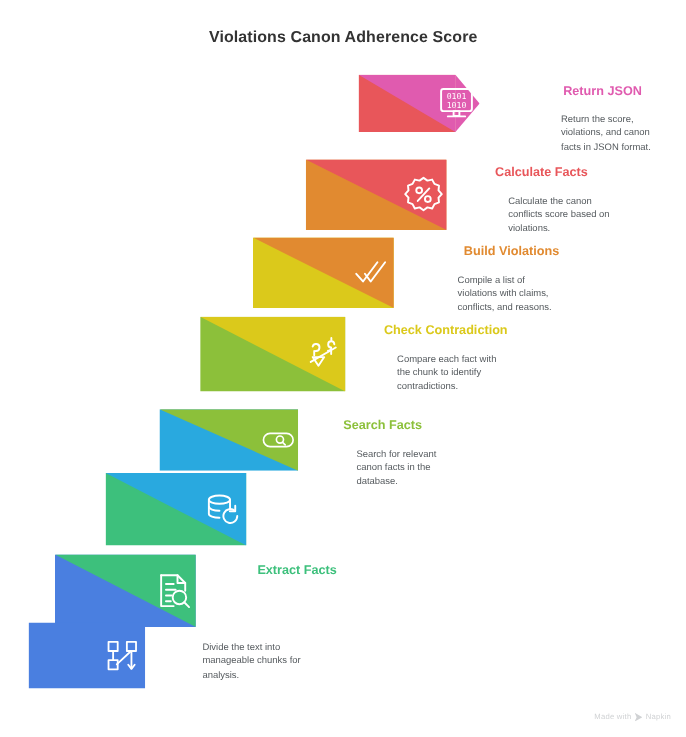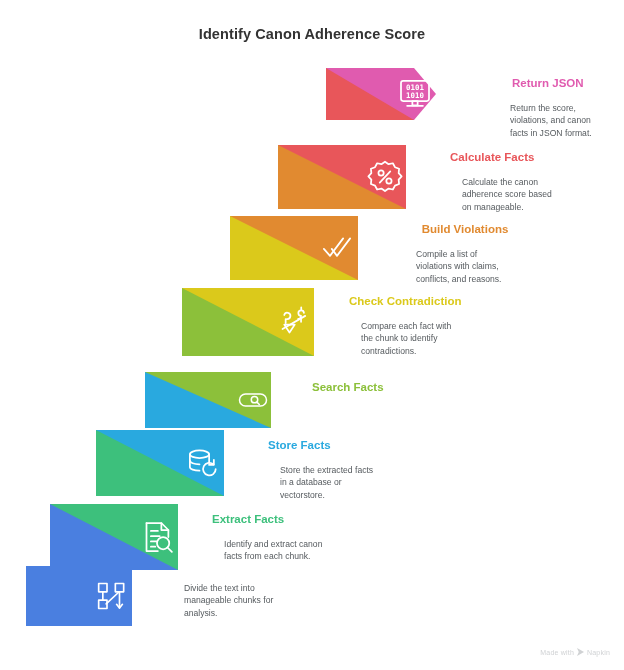--- a/index.html
+++ b/index.html
@@ -46,24 +46,24 @@
   }
   #watermark .wm-logo{
     width:7px;height:8px;
     background:#d0d2d4;
     clip-path:polygon(0 0,100% 50%,0 100%,25% 50%);
   }
 </style>
 </head>
 <body style="background: rgb(255, 255, 255);">
 
-<div id="page-title">Identify Canon Adherence Score</div>
+<div id="page-title">Violations Canon Adherence Score</div>
 
 <div id="stairs">
-    <div class="step" style="left: 326px; top: 68px; width: 110px; height: 52px; font-weight: bold;">
+    <div class="step" style="left: 326px; top: 68px; width: 110px; height: 52px;">
       <svg class="step-shape" viewBox="0 0 110 70" width="110" height="70" preserveAspectRatio="none">
         <polygon points="0,0 88,0 88,70 0,70" fill="#E8565A"></polygon>
         <polygon points="88,0 110,35 88,70" fill="#E05BAF"></polygon>
         <polygon points="0,0 88,0 88,70" fill="#E05BAF"></polygon>
       </svg>
       <div class="step-icon" style="padding-right: 40px;">
         <svg width="42" height="42" viewBox="0 0 48 48" fill="none" stroke="#ffffff" stroke-width="2" stroke-linecap="round" stroke-linejoin="round">
     <rect x="8" y="9" width="32" height="23" rx="2.5"></rect>
     <rect x="21" y="32" width="6" height="5"></rect>
     <line x1="15" y1="37.5" x2="33" y2="37.5"></line>
@@ -85,21 +85,21 @@
         <svg width="42" height="42" viewBox="0 0 48 48" fill="none" stroke="#ffffff" stroke-width="2" stroke-linecap="round" stroke-linejoin="round">
     <path d="M24 6.5 l4.1 2.9 4.9 -1.1 2.4 4.5 4.7 1.8 -0.5 5 3.4 3.7 -3.4 3.7 0.5 5 -4.7 1.8 -2.4 4.5 -4.9 -1.1 -4.1 2.9 -4.1 -2.9 -4.9 1.1 -2.4 -4.5 -4.7 -1.8 0.5 -5 -3.4 -3.7 3.4 -3.7 -0.5 -5 4.7 -1.8 2.4 -4.5 4.9 1.1 z"></path>
     <circle cx="19.5" cy="19.5" r="3"></circle>
     <circle cx="28.5" cy="28.5" r="3"></circle>
     <line x1="30" y1="17.5" x2="18" y2="30.5"></line>
         </svg>
       </div>
     </div>
     <div class="step-text" style="left: 450px; top: 150px; width: 120px;">
       <div class="step-heading" style="color: rgb(232, 86, 90);">Calculate Facts</div>
-      <div class="step-desc">Calculate the canon adherence score based on manageable.</div>
+      <div class="step-desc">Calculate the canon conflicts score based on violations.</div>
     </div>
     <div class="step" style="left: 230px; top: 216px; width: 128px; height: 64px;">
       <svg class="step-shape" viewBox="0 0 128 64" width="128" height="64" preserveAspectRatio="none">
         <polygon points="0,0 128,0 128,64 0,64" fill="#DBC91B"></polygon>
         <polygon points="0,0 128,0 128,64" fill="#E18A30"></polygon>
       </svg>
       <div class="step-icon" style="padding-right: 18px;">
         <svg width="42" height="42" viewBox="0 0 48 48" fill="none" stroke="#ffffff" stroke-width="2" stroke-linecap="round" stroke-linejoin="round">
     <polyline points="9,25 16,33 31,13"></polyline>
     <polyline points="18,25 24,33 39,13"></polyline>
@@ -136,62 +136,58 @@
       <div class="step-icon" style="padding-right: 18px;">
         <svg width="36" height="36" viewBox="0 0 48 48" fill="none" stroke="#ffffff" stroke-width="2" stroke-linecap="round" stroke-linejoin="round">
     <rect x="6" y="16" width="36" height="16" rx="8"></rect>
     <circle cx="26" cy="23.5" r="4.3"></circle>
     <line x1="29.2" y1="26.8" x2="32.4" y2="30"></line>
         </svg>
       </div>
     </div>
     <div class="step-text" style="left: 312px; top: 380px; width: 122px;">
       <div class="step-heading" style="color: rgb(140, 192, 58);">Search Facts</div>
+      <div class="step-desc">Search for relevant canon facts in the database.</div>
     </div>
     <div class="step" style="left: 96px; top: 430px; width: 128px; height: 66px;">
       <svg class="step-shape" viewBox="0 0 128 66" width="128" height="66" preserveAspectRatio="none">
         <polygon points="0,0 128,0 128,66 0,66" fill="#3DC07C"></polygon>
         <polygon points="0,0 128,0 128,66" fill="#29A9DF"></polygon>
       </svg>
       <div class="step-icon" style="padding-right: 18px;">
         <svg width="42" height="42" viewBox="0 0 48 48" fill="none" stroke="#ffffff" stroke-width="2" stroke-linecap="round" stroke-linejoin="round">
     <ellipse cx="20" cy="14" rx="11" ry="4.3"></ellipse>
     <path d="M9 14 v14.5 c0 2.4 4.9 4.3 11 4.3 M31 14 v10"></path>
     <path d="M9 21.2 c0 2.4 4.9 4.3 11 4.3"></path>
     <path d="M38.5 31 a7.2 7.2 0 1 1 -2.4 -5.4"></path>
     <polyline points="36.4,20.4 36.4,26 30.8,26"></polyline>
         </svg>
       </div>
-    </div>
-    <div class="step-text" style="left: 268px; top: 438px; width: 122px;">
-      <div class="step-heading" style="color: rgb(41, 169, 223);">Store Facts</div>
-      <div class="step-desc">Store the extracted facts in a database or vectorstore.</div>
     </div>
     <div class="step" style="left: 50px; top: 504px; width: 128px; height: 66px;">
       <svg class="step-shape" viewBox="0 0 128 66" width="128" height="66" preserveAspectRatio="none">
         <polygon points="0,0 128,0 128,66 0,66" fill="#4A7FE0"></polygon>
         <polygon points="0,0 128,0 128,66" fill="#3DC07C"></polygon>
       </svg>
       <div class="step-icon" style="padding-right: 18px;">
         <svg width="42" height="42" viewBox="0 0 48 48" fill="none" stroke="#ffffff" stroke-width="2" stroke-linecap="round" stroke-linejoin="round">
     <path d="M12 8 h17 l8 8 v8"></path>
     <path d="M12 8 v32 h13"></path>
     <polyline points="29,8 29,16 37,16"></polyline>
     <line x1="17" y1="17" x2="25" y2="17"></line>
     <line x1="17" y1="23" x2="27" y2="23"></line>
     <line x1="17" y1="29" x2="23" y2="29"></line>
     <line x1="17" y1="35" x2="22" y2="35"></line>
     <circle cx="31" cy="31" r="7"></circle>
     <line x1="36" y1="36" x2="41" y2="41"></line>
         </svg>
       </div>
     </div>
-    <div class="step-text" style="left: 212px; top: 512px; width: 124px;">
+    <div class="step-text" style="left: 234px; top: 512px; width: 124px;">
       <div class="step-heading" style="color: rgb(61, 192, 124);">Extract Facts</div>
-      <div class="step-desc">Identify and extract canon facts from each chunk.</div>
     </div>
     <div class="step" style="left: 26px; top: 566px; width: 106px; height: 60px;">
       <svg class="step-shape" viewBox="0 0 106 60" width="106" height="60" preserveAspectRatio="none">
         <polygon points="0,0 106,0 106,60 0,60" fill="#4A7FE0"></polygon>
       </svg>
       <div class="step-icon" style="padding-right: 18px;">
         <svg width="40" height="40" viewBox="0 0 48 48" fill="none" stroke="#ffffff" stroke-width="2" stroke-linecap="round" stroke-linejoin="round">
     <rect x="8" y="9" width="10" height="10"></rect>
     <rect x="8" y="29" width="10" height="10"></rect>
     <rect x="28" y="9" width="10" height="10"></rect>

